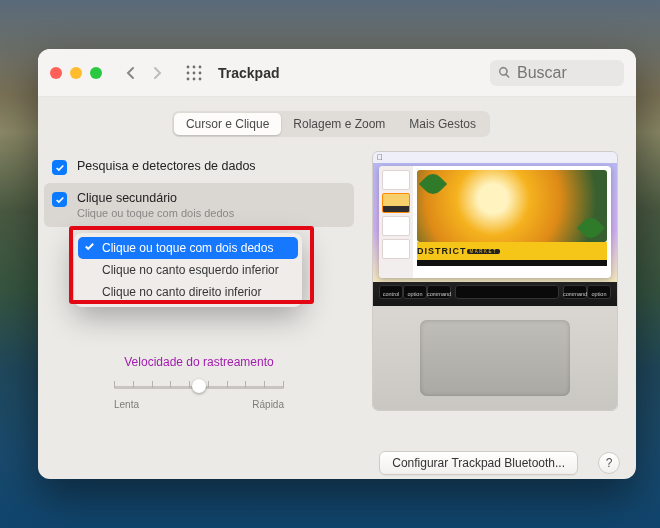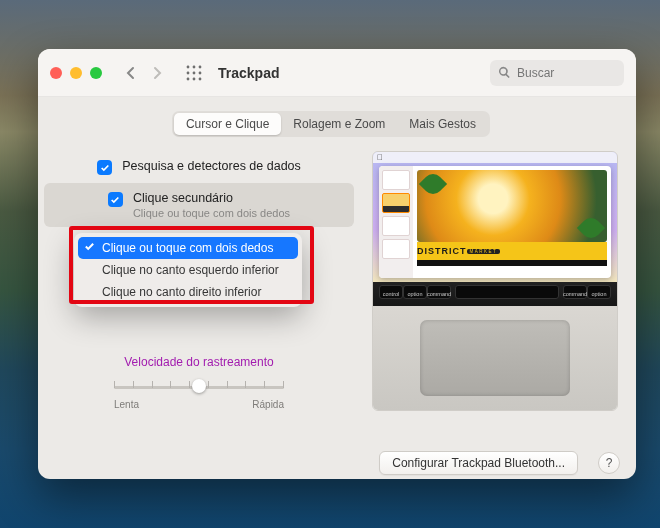--- a/index.html
+++ b/index.html
@@ -26,29 +26,29 @@
   .chev svg { width: 12px; height: 14px; }
   .gridicon { width: 20px; height: 20px; display: flex; align-items: center; justify-content: center; margin-left: 4px; }
   .gridicon svg { width: 16px; height: 16px; fill: #6f6f6f; }
   .wtitle { font-weight: 600; font-size: 14px; color: #333; margin-left: 2px; }
   .spacer { flex: 1; }
   .search {
     width: 134px; height: 26px; background: rgba(0,0,0,.05); border-radius: 6px;
     display: flex; align-items: center; padding: 0 8px; gap: 6px; color: #888; font-size: 12px;
   }
   .search svg { width: 13px; height: 13px; fill: #888; }
-  .search input { border: none; background: transparent; font-size: 12px; color: #15803d; width: 90px; outline: none; }
+  .search input { border: none; background: transparent; font-size: 16px; color: #15803d; width: 90px; outline: none; }
   .body { padding: 14px 18px 14px 6px; height: calc(100% - 48px); position: relative; }
   .tabs { display: flex; justify-content: center; margin-bottom: 14px; }
   .tabbar { display: flex; background: #e0ddd9; border-radius: 7px; padding: 2px; font-size: 12px; }
   .tab { padding: 4px 12px; color: #4a4a4a; border-radius: 5px; white-space: nowrap; }
   .tab.active { background: #fdfcfb; box-shadow: 0 1px 2px rgba(0,0,0,.18); }
   .content { display: flex; gap: 18px; }
   .leftcol { flex: 0 0 310px; position: relative; }
-  .option { display: flex; align-items: flex-start; gap: 10px; padding: 8px 8px; border-radius: 6px; justify-content: center; }
+  .option { display: flex; align-items: flex-start; gap: 10px; padding: 8px 8px; border-radius: 6px; }
   .option.sel { background: #dad7d2; }
   .chk {
     width: 15px; height: 15px; border-radius: 4px; background: #0a7aff; flex: none; margin-top: 1px;
     display: flex; align-items: center; justify-content: center;
   }
   .chk svg { width: 10px; height: 10px; stroke: #fff; stroke-width: 2; fill: none; }
   .opttxt .lbl { font-size: 12.5px; color: #222; }
   .opttxt .sub { font-size: 11px; color: #898886; margin-top: 2px; }
   .dropdown {
     position: absolute; left: 30px; top: 82px; width: 228px;

